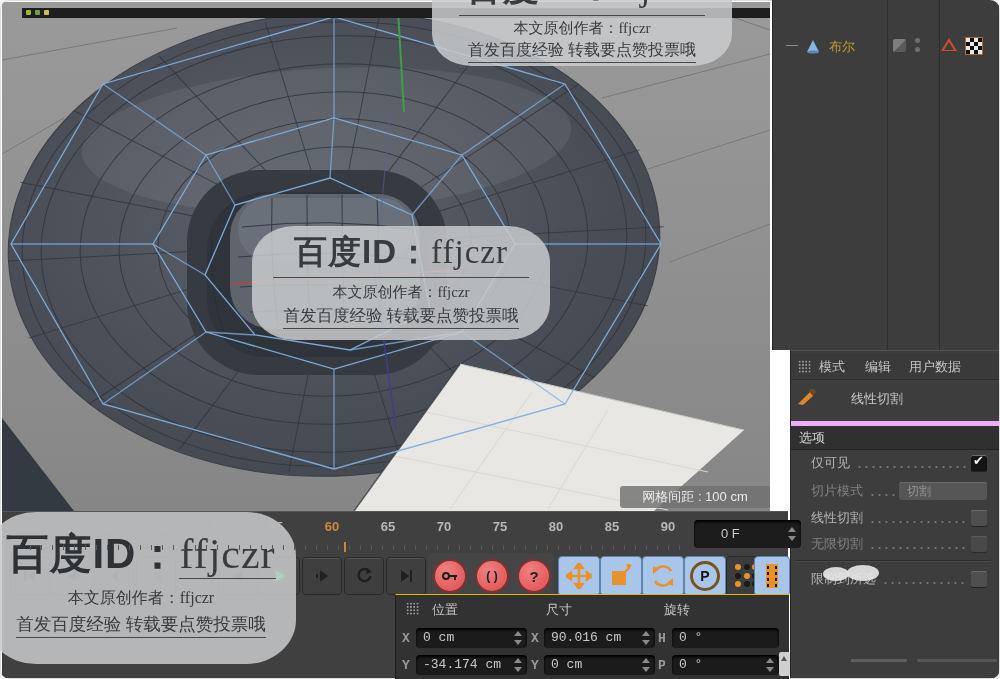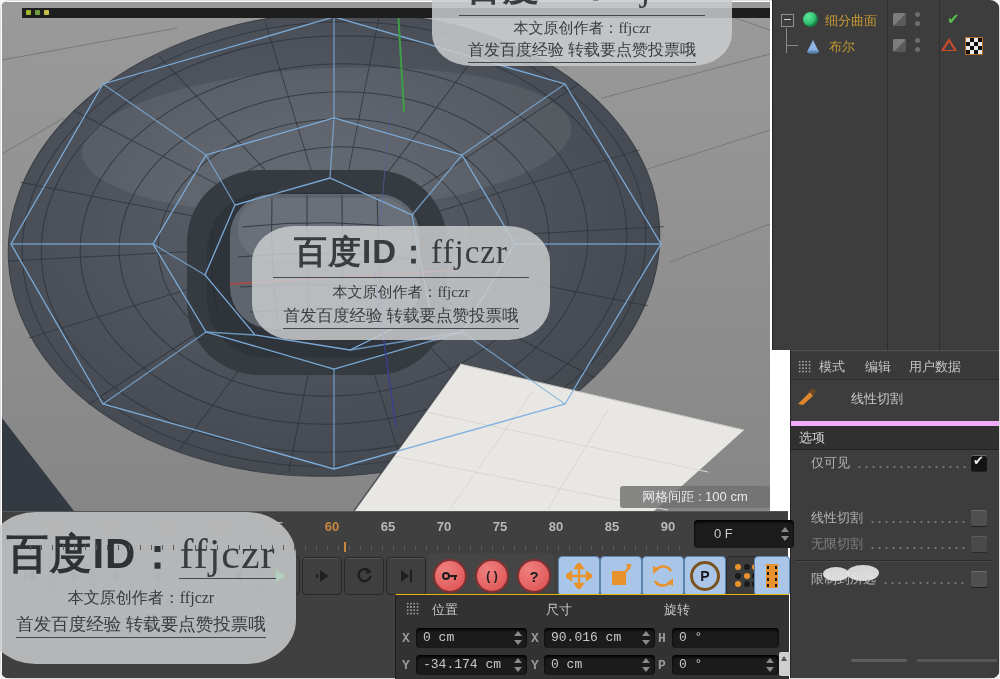--- a/index.html
+++ b/index.html
@@ -52,21 +52,21 @@
   .wm-blob-s{position:absolute;background:rgba(232,232,232,.9);border-radius:50%;}
   .smudge{position:absolute;height:3px;background:#5d5d5d;border-radius:1px;}
   
   #bottom{position:absolute;left:2px;top:511px;width:786px;height:166px;background:#404040;border-top:1px solid #555;}
   .num{position:absolute;top:7px;width:26px;text-align:center;font-size:13px;font-weight:bold;color:#b8b8b8;z-index:7;}
   .num.current{color:#c9873f;}
   #tickstrip{position:absolute;left:28px;top:33px;width:652px;height:5px;
       background-image:repeating-linear-gradient(90deg,#595959 0 1px,transparent 1px 11px);z-index:7;}
   #cur-tick{position:absolute;left:342px;top:30px;width:2px;height:10px;background:#c9873f;z-index:7;}
   #frame-field{position:absolute;left:692px;top:8px;width:80px;height:28px;background:#1c1c1c;border-radius:4px;
-      box-shadow:inset 0 2px 3px #000;color:#c9c9c9;font-size:13px;line-height:28px;padding-left:20px;}
+      box-shadow:inset 0 2px 3px #000;color:#c9c9c9;font-size:13px;line-height:28px;padding-left:27px;}
   .stepper{position:absolute;right:5px;top:7px;width:9px;height:14px;}
   .stepper::before{content:"";position:absolute;left:1px;top:0;border-left:4px solid transparent;border-right:4px solid transparent;border-bottom:5px solid #8a8a8a;}
   .stepper::after{content:"";position:absolute;left:1px;bottom:0;border-left:4px solid transparent;border-right:4px solid transparent;border-top:5px solid #8a8a8a;}
   .tbtn{position:absolute;top:45px;width:38px;height:36px;background:#3f3f3f;border:1px solid #282828;border-radius:4px;
       box-shadow:inset 0 1px 0 #555;display:flex;align-items:center;justify-content:center;}
   #red-group{position:absolute;left:426px;top:41px;width:126px;height:44px;background:#454545;border-radius:5px;}
   .rbtn{position:absolute;top:6px;width:30px;height:30px;border-radius:50%;background:radial-gradient(circle at 35% 30%,#ef8080,#dd4f4f);
       border:2px solid #803030;display:flex;align-items:center;justify-content:center;color:#1e1e1e;font-weight:bold;}
   .bbtn{position:absolute;top:44px;width:40px;height:38px;background:#a9c6e8;border:1px solid #5c84ad;border-radius:4px;
       display:flex;align-items:center;justify-content:center;}
@@ -216,30 +216,20 @@
     <div id="vp-topstrip"></div>
     <span class="vp-dot" style="left:24px;background:#a3b52a"></span>
     <span class="vp-dot" style="left:33px;background:#6f9f3f"></span>
     <span class="vp-dot" style="left:42px;background:#c8c24a"></span>
     <div id="grid-label">网格间距 : 100 cm</div>
   </div>
 
   <div id="om">
     <div class="om-col" style="left:114px"></div>
     <div class="om-col" style="left:166px"></div>
-    <div class="om-row" style="top:8px">
-      <span class="expand-box"></span>
-      <span class="tree-v"></span>
-      <span class="sphere-icon"></span>
-      <span class="om-label" style="left:52px">细分曲面</span>
-      <span class="swatch"></span>
-      <span class="dot2" style="top:4px"></span>
-      <span class="dot2" style="top:13px"></span>
-      <span class="check-green">✔</span>
-    </div>
     <div class="om-row" style="top:34px">
       <span class="tree-h" style="top:11px;left:13px"></span>
       <svg style="position:absolute;left:32px;top:4px" width="16" height="16">
         <polygon points="2,14 8,2 14,14" fill="#8ab4e4"></polygon>
           <ellipse cx="8" cy="14" rx="6" ry="1.6" fill="#5d86b4"></ellipse>
       </svg>
       <span class="om-label" style="left:56px">布尔</span>
       <span class="swatch"></span>
       <span class="dot2" style="top:4px"></span>
       <span class="dot2" style="top:13px"></span>
@@ -263,20 +253,25 @@
       <span id="tool-title">线性切割</span>
     </div>
     <div id="section-bar">
       <span id="section-title">选项</span>
     </div>
 
     <div class="opt-row" style="top:102px">
       <span class="opt-label">仅可见</span>
       <span class="leader"></span>
       <span class="cb checked"></span>
+    </div>
+    <div class="opt-row" style="top:130px">
+      <span class="opt-label dim">切片模式</span>
+      <span class="leader"></span>
+      <span class="dd">切割</span>
     </div>
     <div class="opt-row" style="top:157px">
       <span class="opt-label">线性切割</span>
       <span class="leader"></span>
       <span class="cb"></span>
     </div>
     <div class="opt-row" style="top:183px">
       <span class="opt-label dim">无限切割</span>
       <span class="leader"></span>
       <span class="cb" style="opacity:.7"></span>

